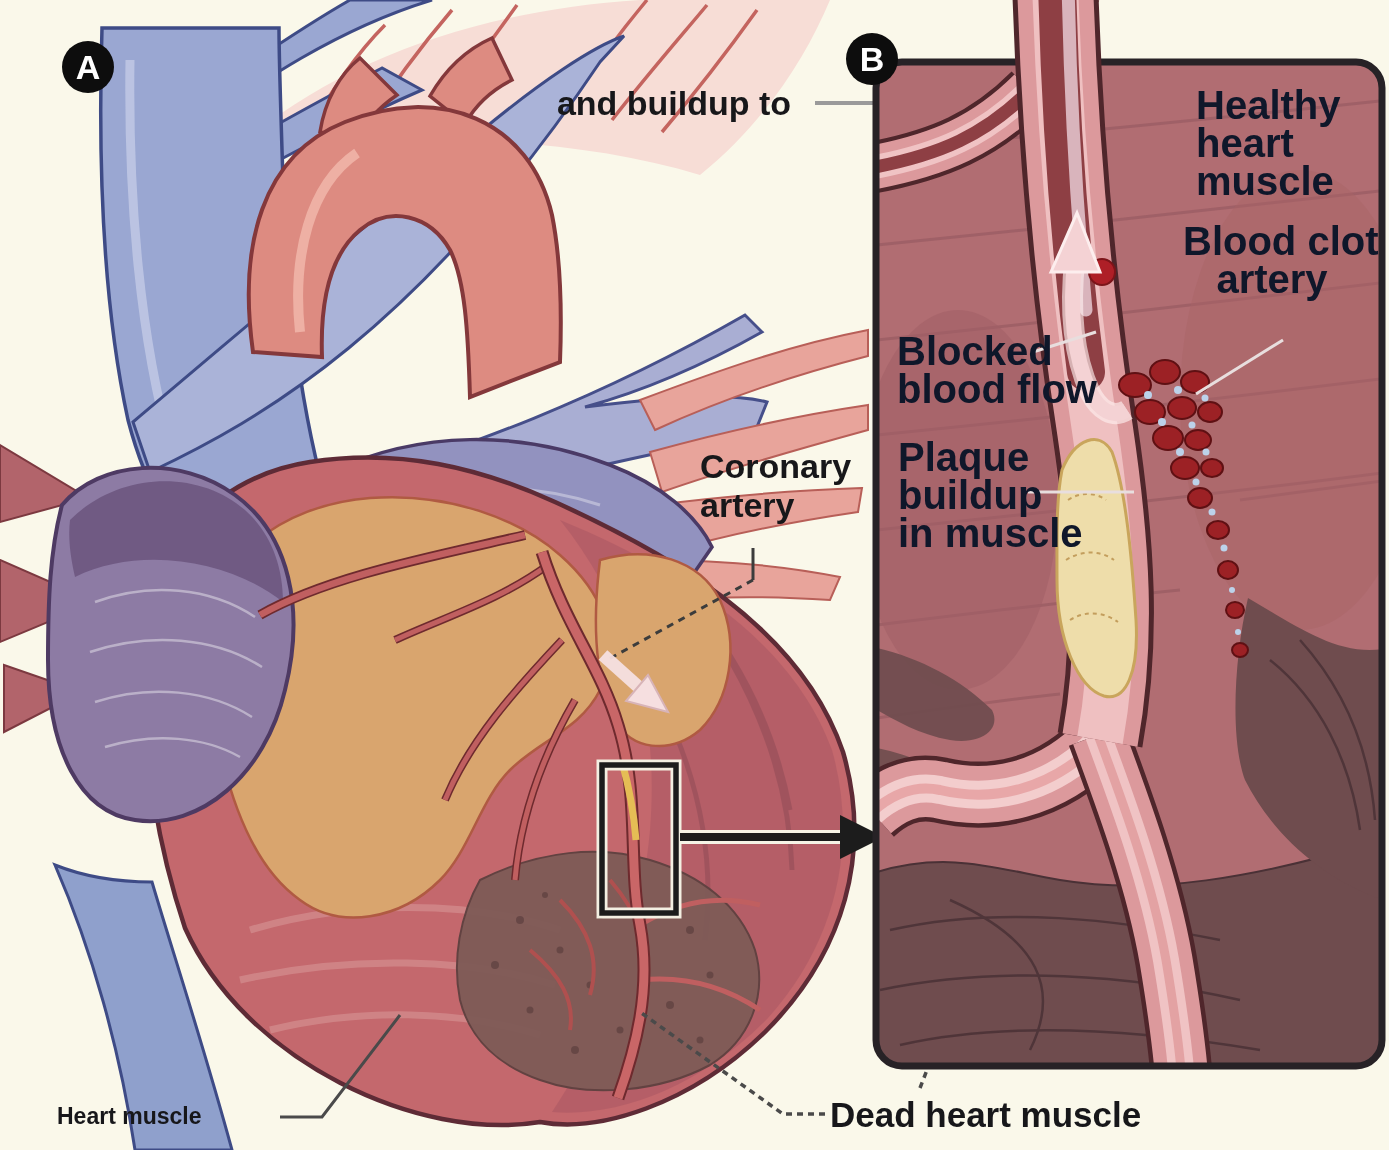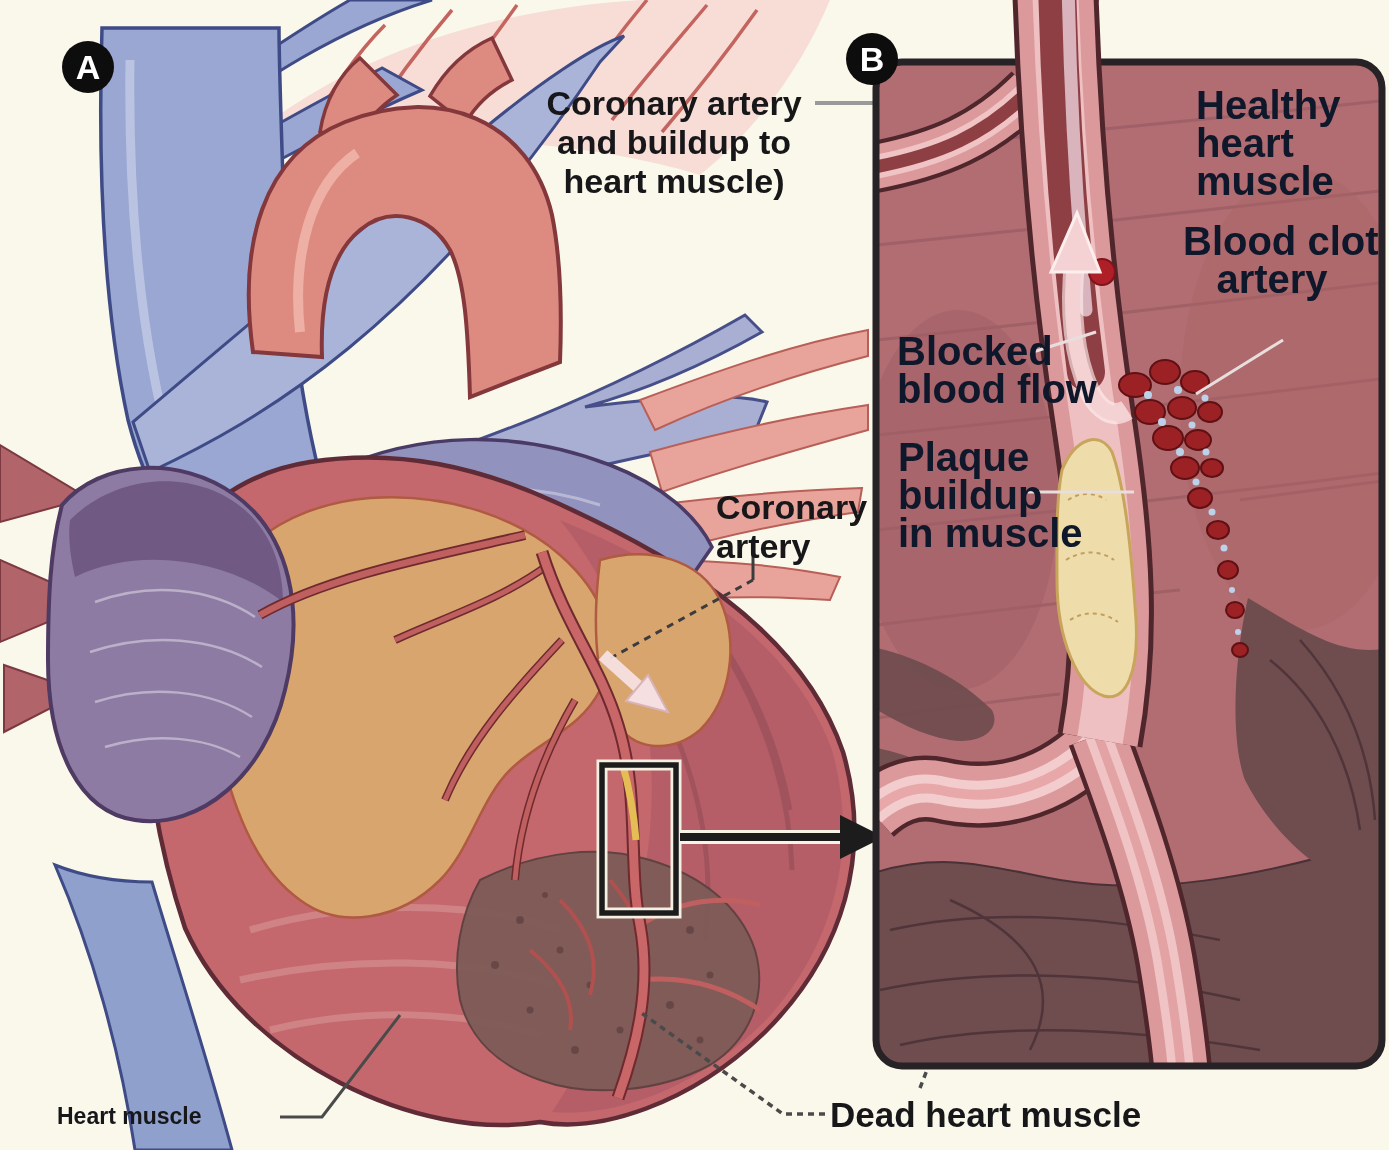--- a/index.html
+++ b/index.html
@@ -305,26 +305,24 @@
 </svg>
 
 <div class="badge" style="left:62px;top:41px;">
   <span>A</span>
 </div>
 <div class="badge" style="left:846px;top:33px;">
   <span>B</span>
 </div>
 
 <div class="lbl center" style="left:538px;top:84px;width:272px;">
-  <span>Coronary artery</span>
   <span>and buildup to</span>
-  <span>heart muscle)</span>
-</div>
-
-<div class="lbl" style="left:700px;top:488px;margin-left:16px;">
+</div>
+
+<div class="lbl" style="left:700px;top:447px;">
   <span>Coronary</span>
   <span>artery</span>
 </div>
 
 <div class="lbl" style="left:57px;top:1097px;font-size:23px;">
   <span>Heart muscle</span>
 </div>
 
 <div class="lbl" style="left:830px;top:1095px;font-size:35px;">
   <span>Dead heart muscle</span>

